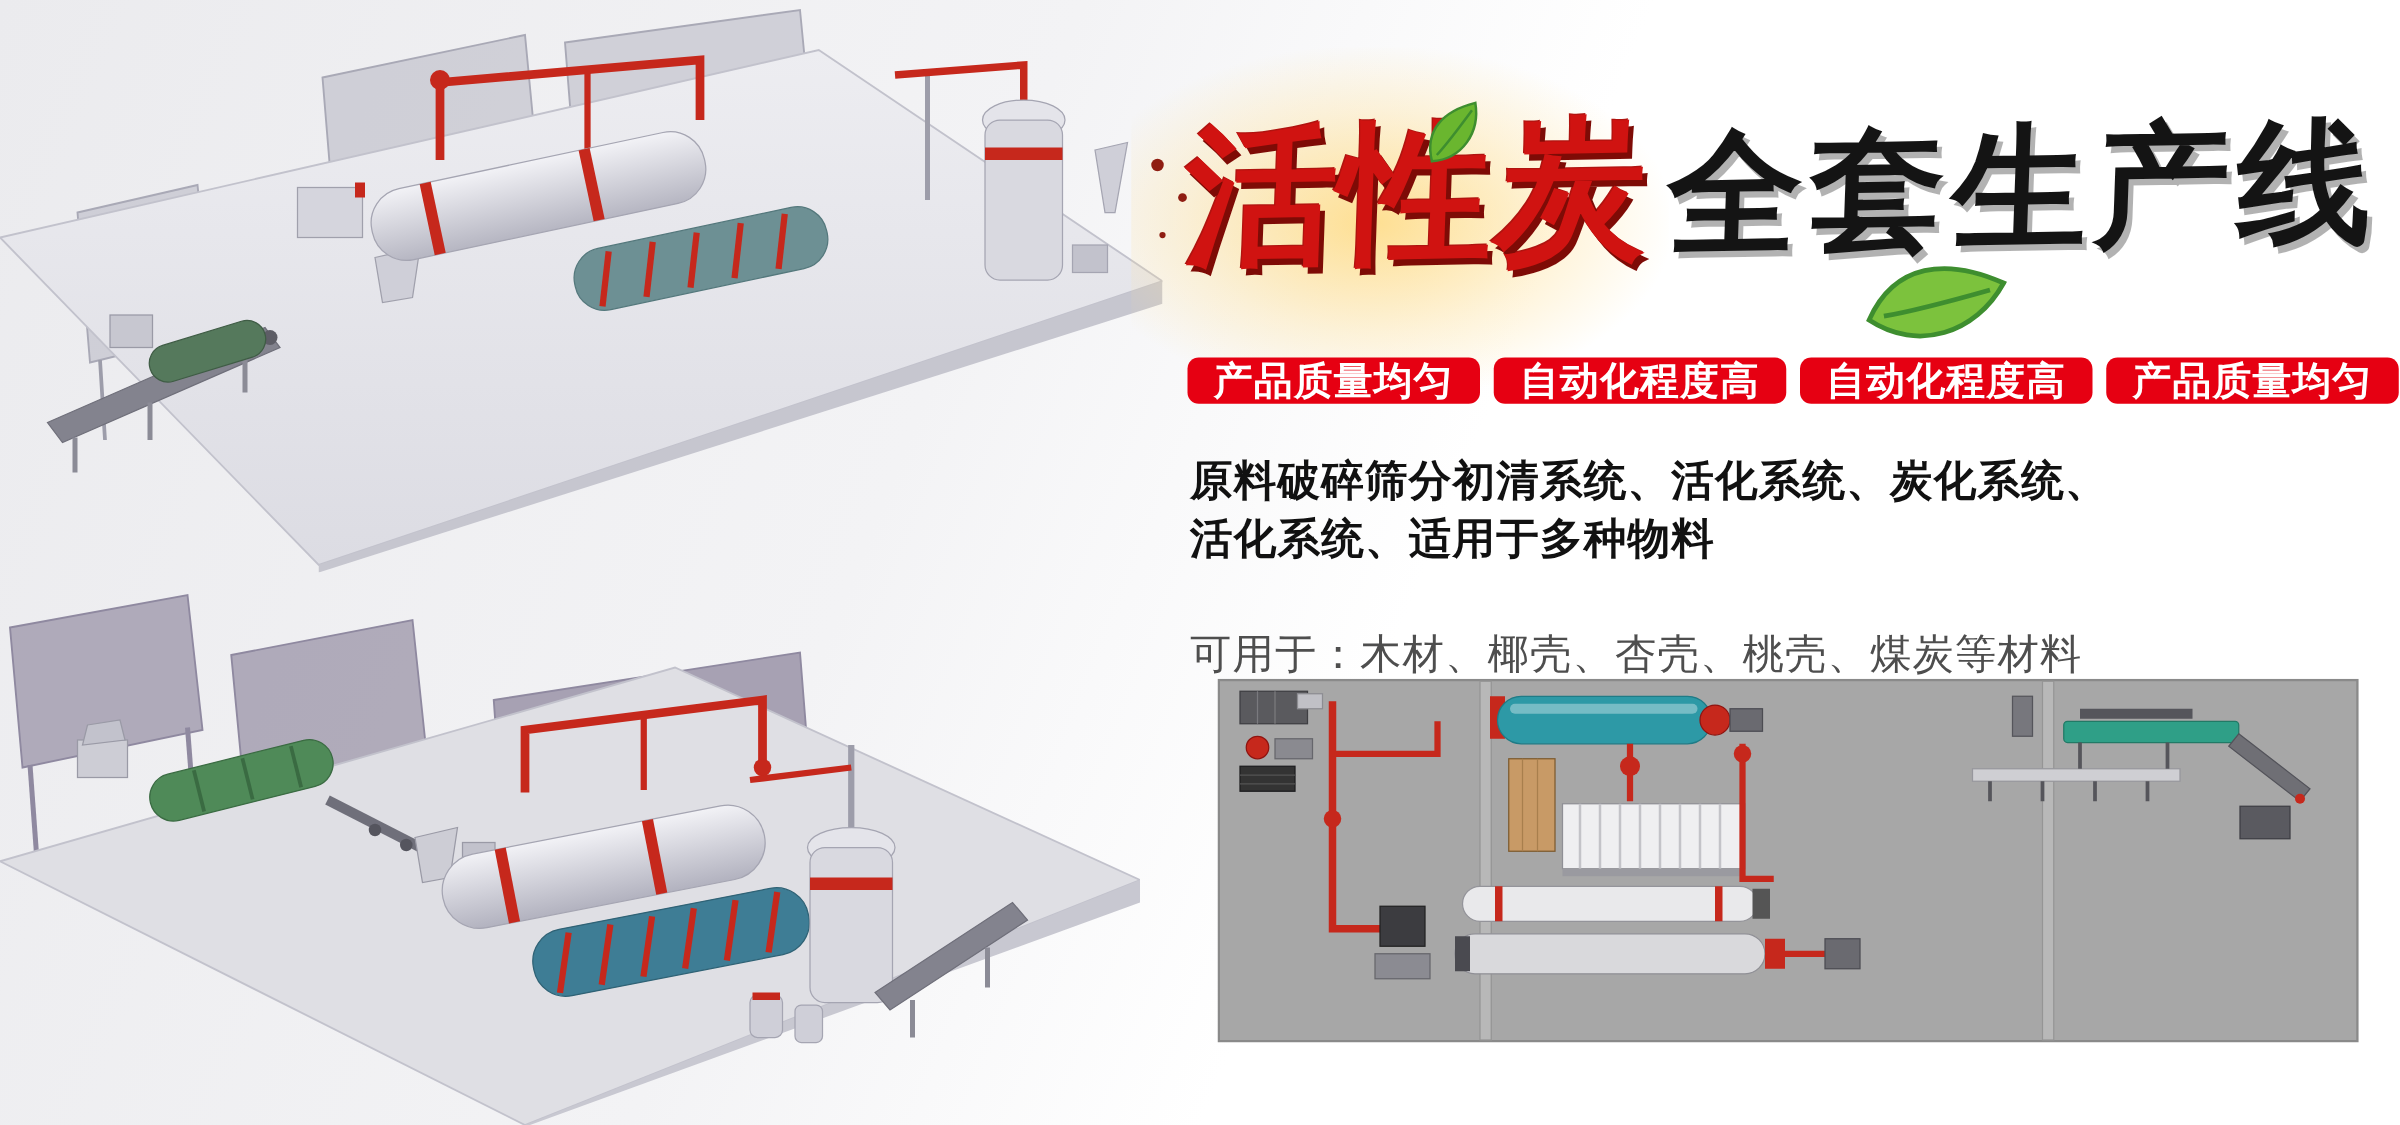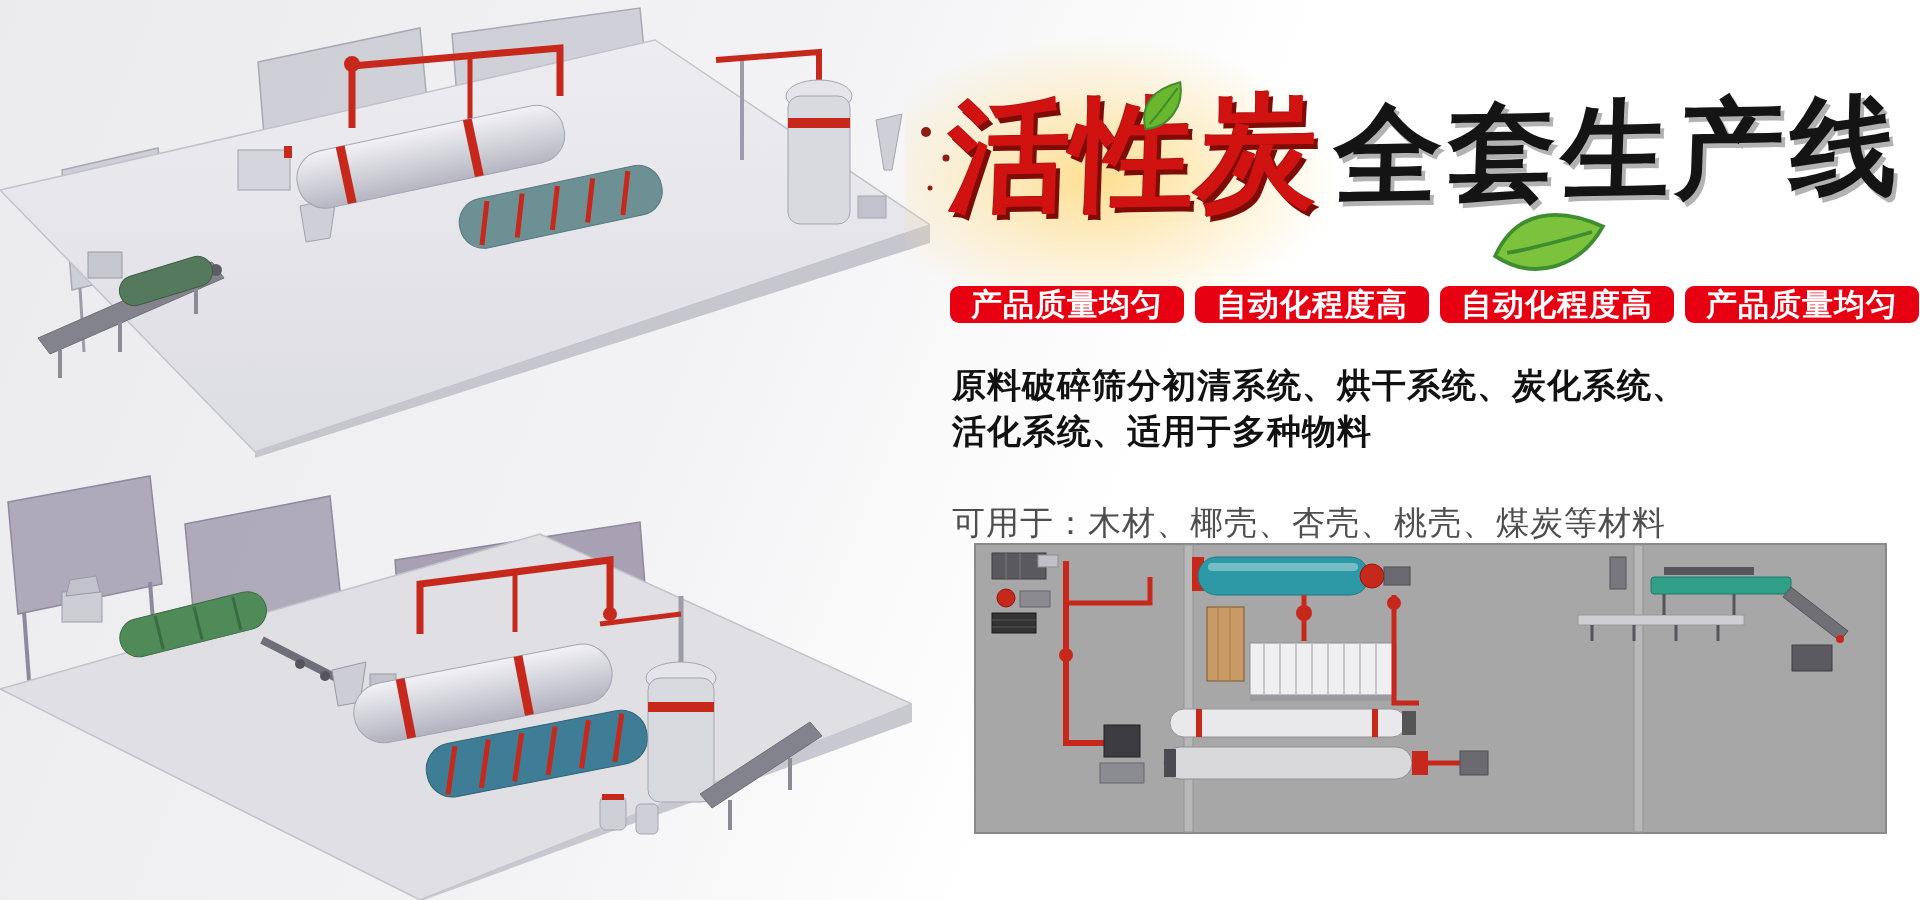--- a/index.html
+++ b/index.html
@@ -248,21 +248,21 @@
   </svg>
 
   <div class="badges">
     <span class="badge">产品质量均匀</span>
     <span class="badge">自动化程度高</span>
     <span class="badge">自动化程度高</span>
     <span class="badge">产品质量均匀</span>
   </div>
 
   <div class="systems">
-    <div>原料破碎筛分初清系统、烘干系统、炭化系统、</div>
+    <div>原料破碎筛分初清系统、活化系统、炭化系统、</div>
     <div>活化系统、适用于多种物料</div>
   </div>
 
   <div class="materials">可用于：木材、椰壳、杏壳、桃壳、煤炭等材料</div>
 
   <svg class="diagram" viewBox="0 0 913 291" role="img" aria-label="production-line-top-view-layout-diagram">
     <rect x="1" y="1" width="911" height="289" fill="#a7a7a7" stroke="#8a8a8a" stroke-width="2"></rect>
     <g>
       <rect x="210" y="2" width="9" height="287" fill="#b8b8b8" stroke="#959595" stroke-width="1"></rect>
       <rect x="660" y="2" width="9" height="287" fill="#b8b8b8" stroke="#959595" stroke-width="1"></rect>

